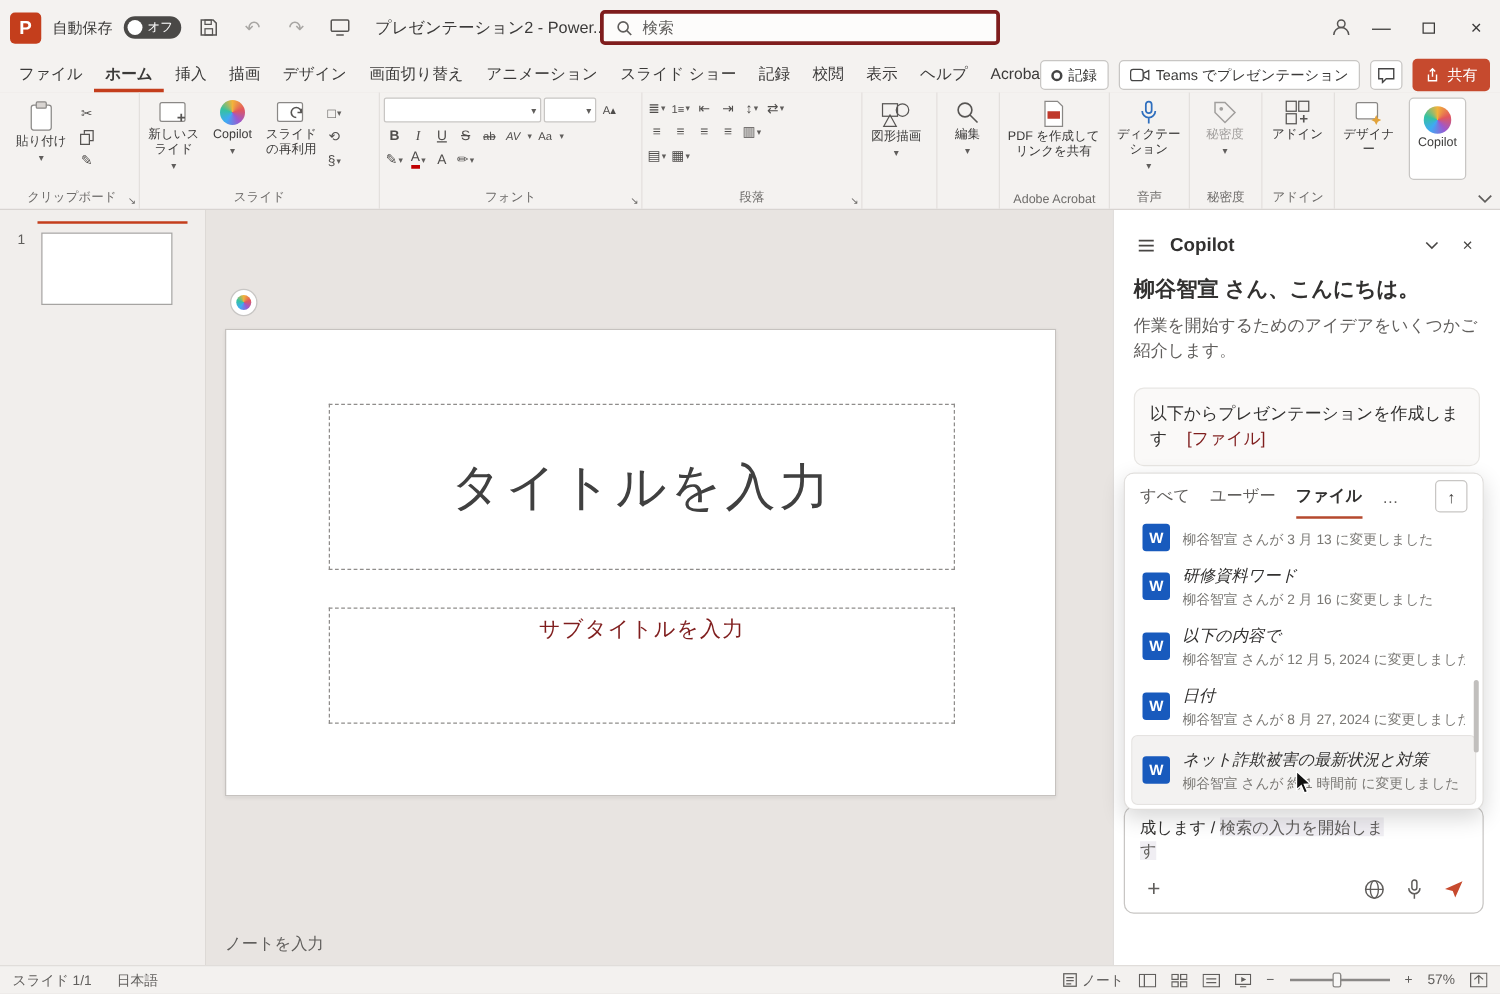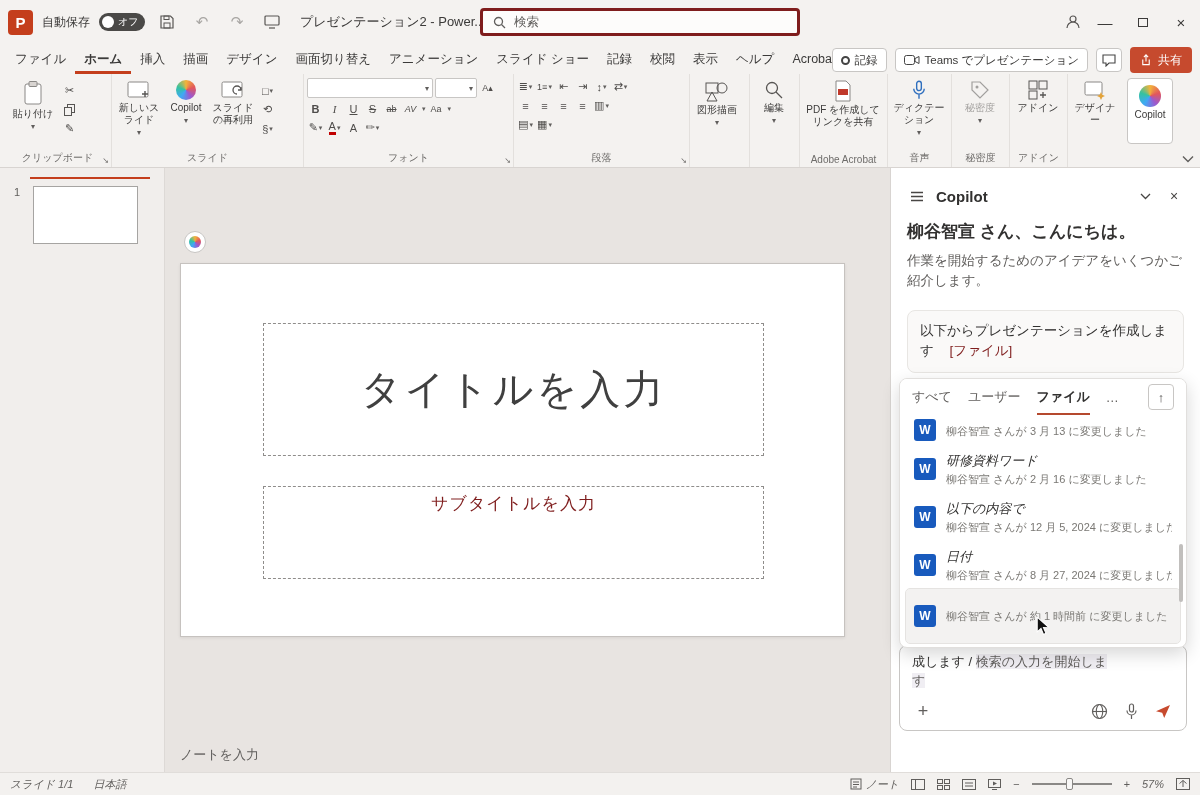--- a/index.html
+++ b/index.html
@@ -98,21 +98,21 @@
   .hint-chip{background:#f0eef3;color:#5f5d5b;}
   #cp-input-icons{position:absolute;left:12px;right:12px;bottom:8px;display:flex;align-items:center;}
   .in-ic{width:22px;height:22px;display:flex;align-items:center;justify-content:center;color:#605e5c;cursor:pointer;}
   #cp-plus{font-size:18px;}
   #cp-input-icons .right{margin-left:auto;display:flex;align-items:center;gap:10px;}
 
   
   #cursor{position:absolute;left:1036px;top:616px;z-index:9;pointer-events:none;}
 
   
-  #statusbar{position:absolute;left:0;top:772px;width:1200px;height:23px;background:#f3f1ef;border-top:1px solid #e0ddda;display:flex;align-items:center;font-size:11px;color:#605e5c;padding:0 10px;gap:20px;font-style:italic;}
+  #statusbar{position:absolute;left:0;top:772px;width:1200px;height:23px;background:#f3f1ef;border-top:1px solid #e0ddda;display:flex;align-items:center;font-size:11px;color:#605e5c;padding:0 10px;gap:20px;}
   #sb-right{margin-left:auto;display:flex;align-items:center;gap:12px;}
   .sb-item{display:flex;align-items:center;gap:4px;cursor:pointer;}
   .zoom-track{width:80px;height:2px;background:#8a8886;position:relative;cursor:pointer;}
   .zoom-track .tick{position:absolute;left:50%;top:-3px;width:1px;height:8px;background:#8a8886;}
   .zoom-thumb{position:absolute;left:34px;top:-5px;width:7px;height:12px;background:#f8f7f6;border:1px solid #8a8886;border-radius:2px;}
 </style>
 </head>
 <body>
 
 <div id="app">
@@ -517,20 +517,21 @@
         <div class="file-item">
           <span class="w-icon">W</span>
           <span class="f-titles">
             <span class="f-title">日付</span>
             <span class="f-meta">柳谷智宣 さんが 8 月 27, 2024 に変更しました</span>
           </span>
         </div>
         <div class="file-item hovered">
           <span class="w-icon">W</span>
           <span class="f-titles">
+            <span class="f-title">ネット詐欺被害の最新状況と対策</span>
             <span class="f-meta">柳谷智宣 さんが 約 1 時間前 に変更しました</span>
           </span>
         </div>
       </div>
       <div id="cp-scrollthumb"></div>
     </div>
   </div>
 
   <span id="cursor">
     <svg width="14" height="20" viewBox="0 0 13 19">

